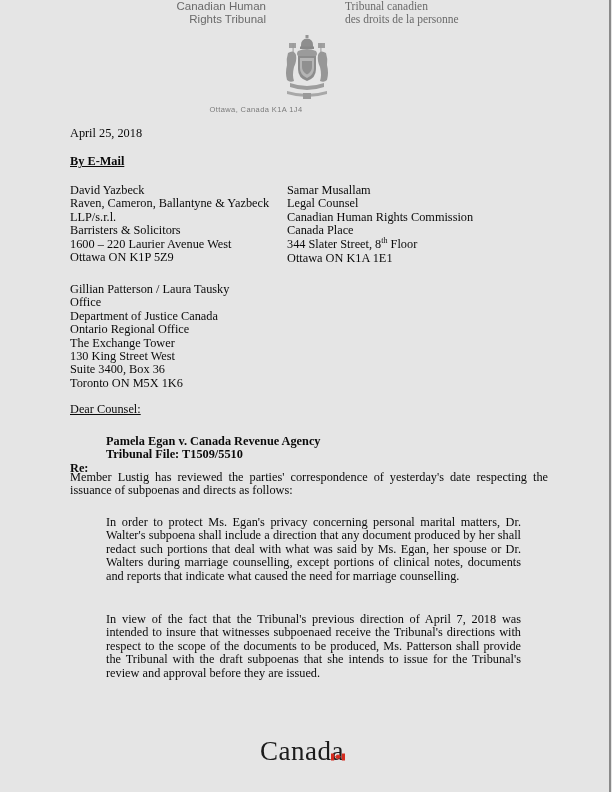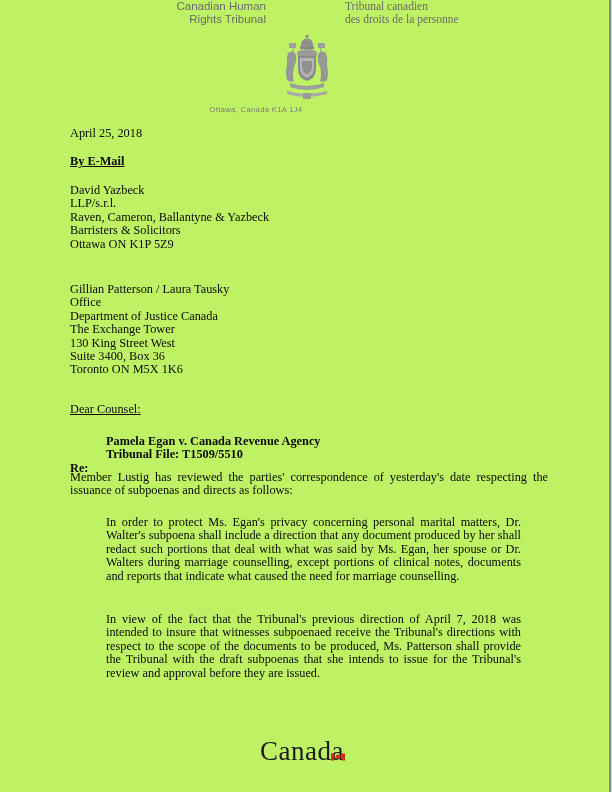--- a/index.html
+++ b/index.html
@@ -1,20 +1,20 @@
 <!DOCTYPE html>
 <html><head>
 <meta charset="utf-8">
 <style>
   html, body { margin: 0; padding: 0; background: #ffffff; }
   .page {
     position: relative;
     width: 612px;
     height: 792px;
-    background: #bef264;
+    background: #e5e5e5;
     overflow: hidden;
     font-family: "Liberation Serif", serif;
     color: #0a0a0a;
   }
   .scan-edge {
     position: absolute;
     right: 1px; top: 0;
     width: 2px; height: 792px;
     background: #8a8a8a;
   }
@@ -112,31 +112,41 @@
     <div>des droits de la personne</div>
   </div>
 
   <div class="hdr-loc">Ottawa, Canada  K1A 1J4</div>
 
   <div class="txt date-line">April 25, 2018</div>
   <div class="txt delivery">By E-Mail</div>
 
   <div class="txt addr addr-yazbeck">
     <div>David Yazbeck</div>
+    <div>Raven, Cameron, Ballantyne &amp; Yazbeck</div>
     <div>LLP/s.r.l.</div>
-    <div>Raven, Cameron, Ballantyne &amp; Yazbeck</div>
     <div>Barristers &amp; Solicitors</div>
+    <div>1600 – 220 Laurier Avenue West</div>
     <div>Ottawa ON K1P 5Z9</div>
   </div>
 
+  <div class="txt addr addr-musallam">
+    <div>Samar Musallam</div>
+    <div>Legal Counsel</div>
+    <div>Canadian Human Rights Commission</div>
+    <div>Canada Place</div>
+    <div><span>344 Slater Street, 8</span><sup class="ord">th</sup><span> Floor</span></div>
+    <div>Ottawa ON K1A 1E1</div>
+  </div>
 
   <div class="txt addr addr-patterson">
     <div>Gillian Patterson / Laura Tausky</div>
     <div>Office</div>
     <div>Department of Justice Canada</div>
+    <div>Ontario Regional Office</div>
     <div>The Exchange Tower</div>
     <div>130 King Street West</div>
     <div>Suite 3400, Box 36</div>
     <div>Toronto ON M5X 1K6</div>
   </div>
 
   <div class="txt salutation">Dear Counsel:</div>
   <div class="txt re-label">Re:</div>
   <div class="txt re-body">
     <div>Pamela Egan v. Canada Revenue Agency</div>

